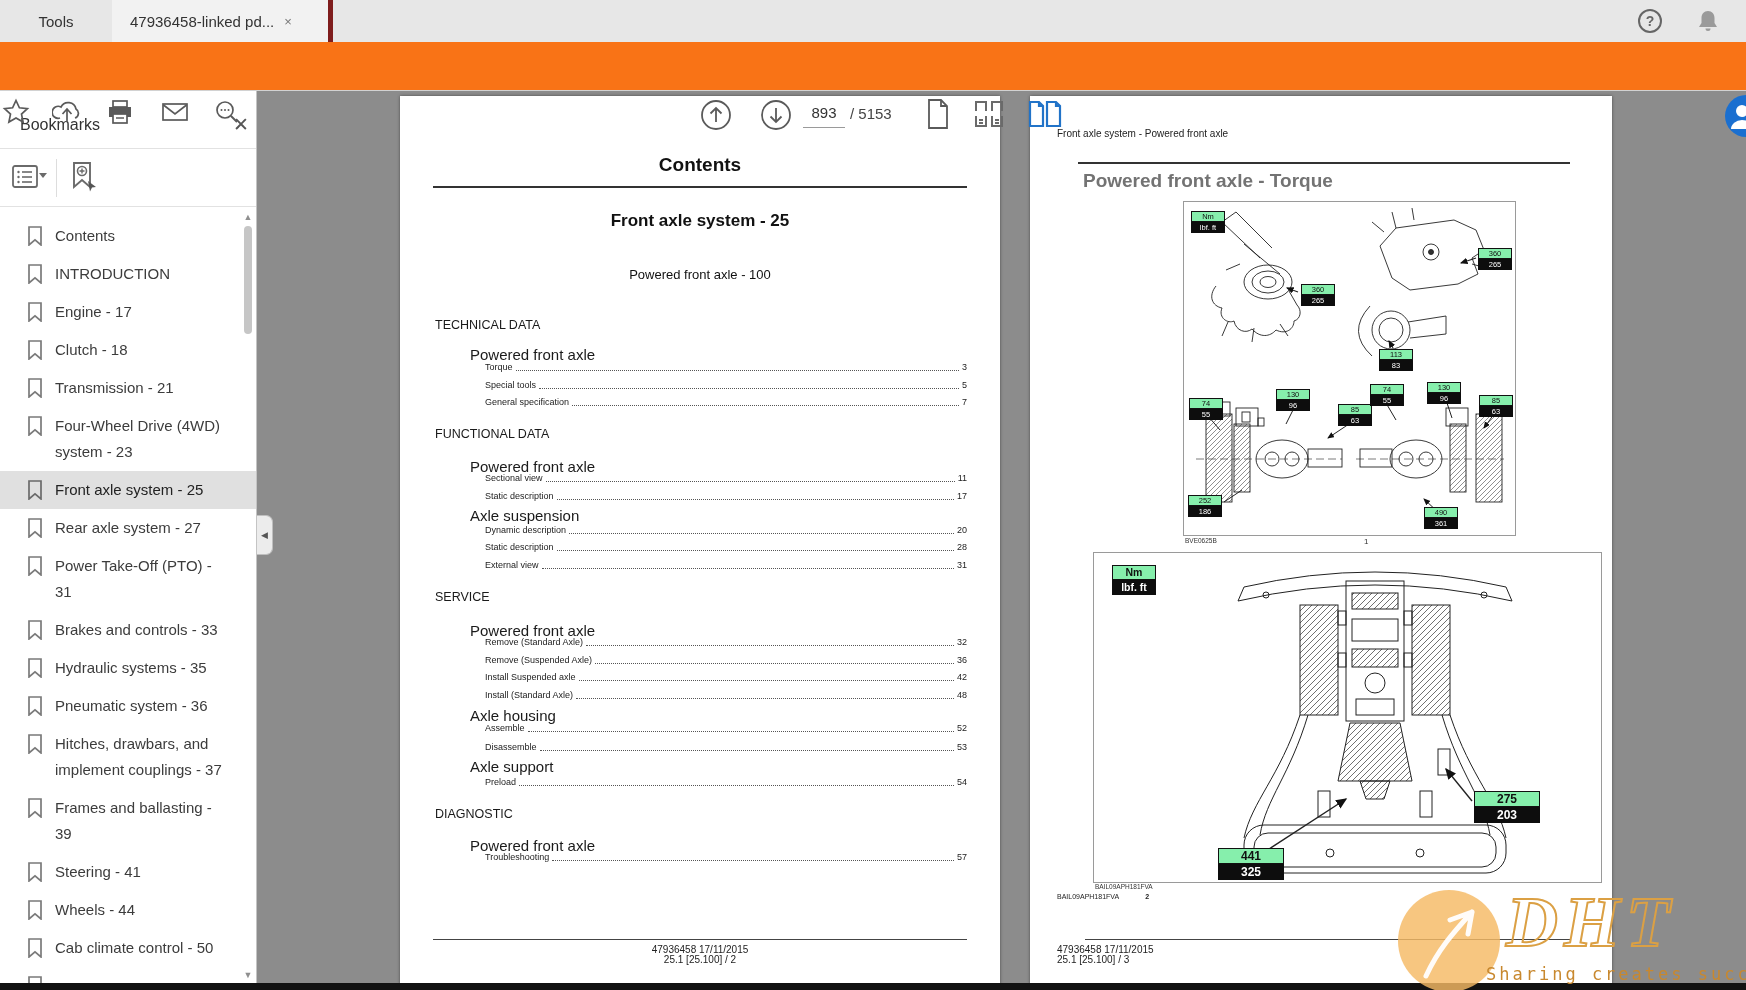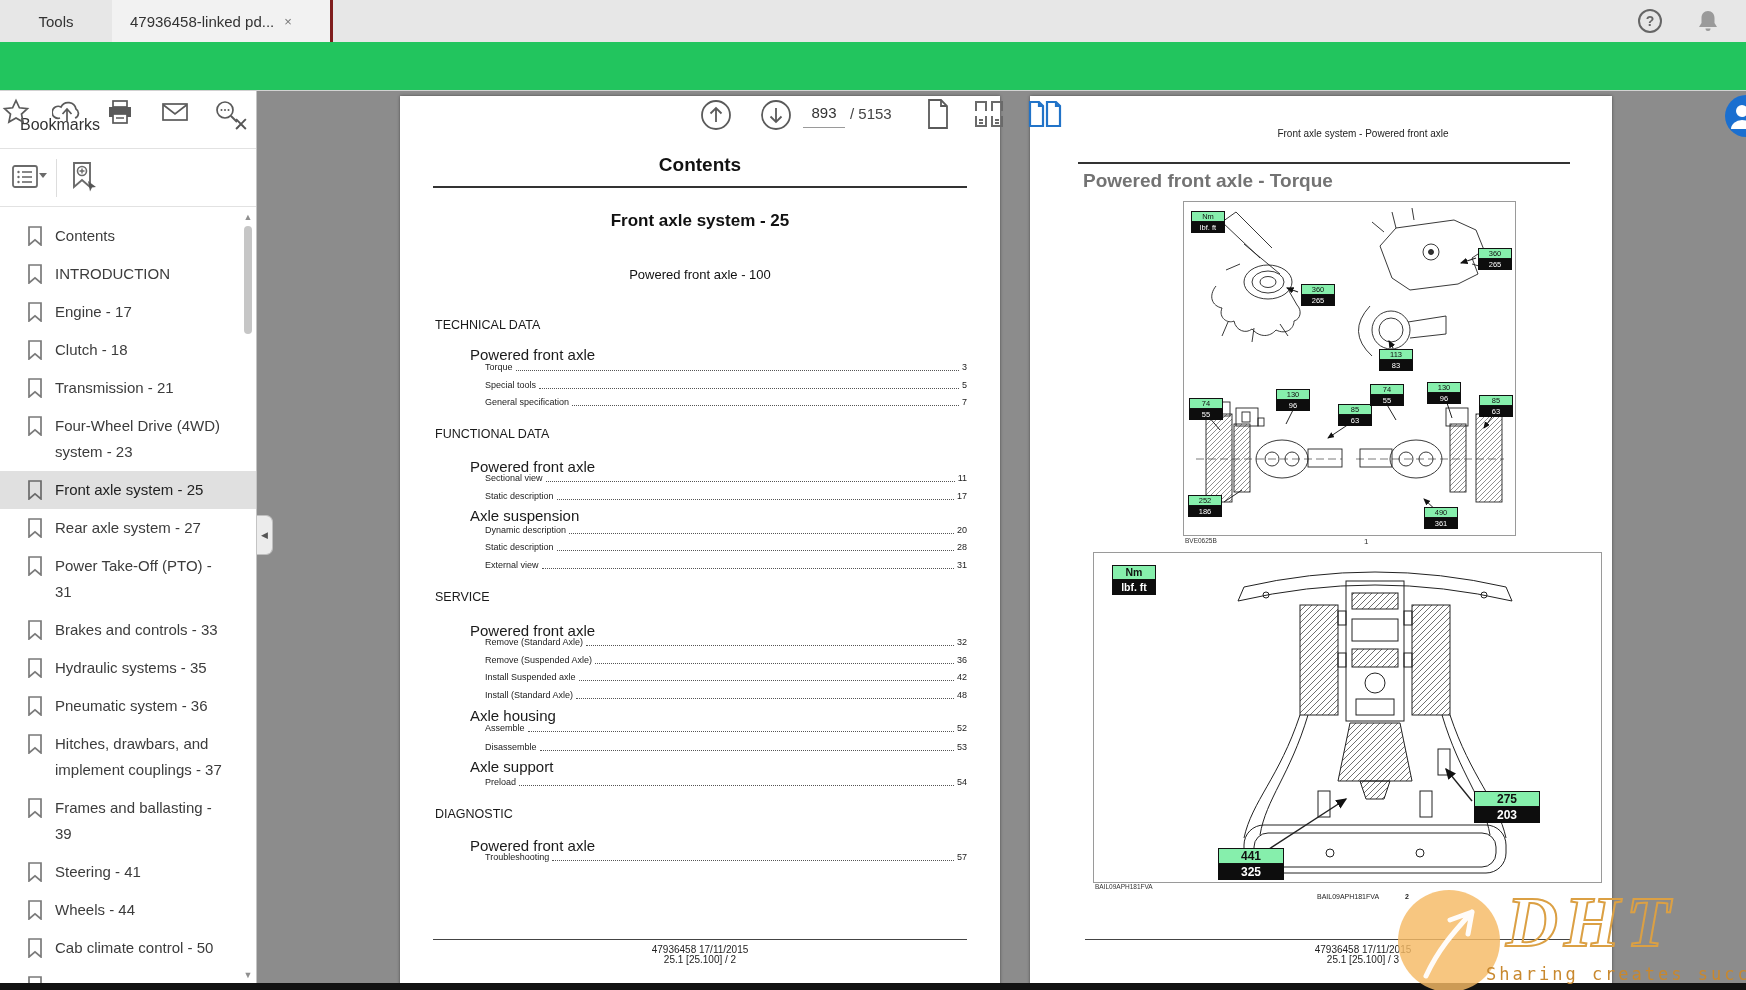--- a/index.html
+++ b/index.html
@@ -2,25 +2,25 @@
 <html><head>
 <meta charset="utf-8">
 <style>
   html,body{margin:0;padding:0;width:1746px;height:990px;overflow:hidden;
     font-family:"Liberation Sans", sans-serif;background:#8c8c8c;position:relative}
   
   #tabbar{position:absolute;left:0;top:0;width:1746px;height:42px;background:#e7e7e7;
     border-bottom:1px solid #c9c9c9;z-index:30}
   .tab{position:absolute;top:0;height:42px;display:flex;align-items:center;font-size:15px;color:#333}
   #tab-tools{left:0;width:112px;justify-content:center;border-right:1px solid #cfcfcf}
-  #tab-doc{left:112px;width:221px;background:#f2f2f2;border-right:3px solid #7f1d1d;padding-left:18px;box-sizing:border-box}
+  #tab-doc{left:112px;width:221px;background:#f2f2f2;border-right:5px solid #7f1d1d;padding-left:18px;box-sizing:border-box}
   #tab-doc .x{margin-left:10px;color:#777;font-size:13px;cursor:default}
   #tabbar .rt{position:absolute;top:8px;color:#666}
   
-  #toolbar{position:absolute;left:0;top:42px;width:1746px;height:48px;background:#22c55e;
+  #toolbar{position:absolute;left:0;top:42px;width:1746px;height:48px;background:#f97316;
     border-bottom:1px solid #d2d2d2;z-index:30}
   .tbi{position:absolute;top:56px}
   .pagebox{position:absolute;left:803px;top:55px;width:40px;height:32px}
   .pagebox input{width:38px;height:28px;border:none;border-bottom:1px solid #9a9a9a;background:transparent;
     text-align:center;font-size:15px;color:#333;font-family:"Liberation Sans",sans-serif;outline:none}
   .pagetotal{position:absolute;left:850px;top:63px;font-size:15px;color:#444}
   #avatar-btn{position:absolute;left:1725px;top:53px;width:42px;height:42px;border-radius:50%;background:#1a6fd0}
   
   #sidebar{position:absolute;left:0;top:90px;width:257px;height:895px;background:#fff;
     border-right:1px solid #c4c4c4;box-sizing:border-box;z-index:20}
@@ -52,21 +52,21 @@
   #lp-rule{position:absolute;left:33px;top:90px;width:534px;border-top:2px solid #333}
   #lp-h1{top:115px;font-size:17px;font-weight:bold}
   #lp-h2{top:171px;font-size:13px;font-weight:normal}
   .toc-sec{position:absolute;left:35px;font-size:12.5px;color:#1a1a1a}
   .toc-grp{position:absolute;left:70px;font-size:15px;color:#1a1a1a}
   .toc-e{position:absolute;left:85px;right:33px;display:flex;align-items:flex-end;font-size:9px;color:#222;height:10px}
   .toc-e .dots{flex:1;border-bottom:1.5px dotted #555;margin:0 3px 1px 3px}
   .pfoot-rule{position:absolute;border-top:1px solid #444}
   .pfoot{position:absolute;left:0;width:100%;text-align:center;font-size:10px;color:#222}
   
-  .rp-center{padding-left:42px;text-align:center}
+  .rp-center{padding-left:27px;text-align:left}
   #rp-header{position:absolute;left:0;top:32px;width:100%;font-size:10px;color:#222}
   #rp-rule{position:absolute;left:48px;top:66px;width:492px;border-top:2px solid #333}
   #rp-heading{position:absolute;left:53px;top:74px;font-size:19px;font-weight:bold;color:#737373}
   .figbox{position:absolute;border:1px solid #9a9a9a;background:#fff}
   #fig1{left:153px;top:105px;width:331px;height:333px}
   #fig2{left:63px;top:456px;width:507px;height:329px}
   .figcap{position:absolute;font-size:6.5px;color:#333}
   
   .ttag{position:absolute;text-align:center}
   .ttag .nm{background:#86efac;border:1px solid #111;color:#111}

